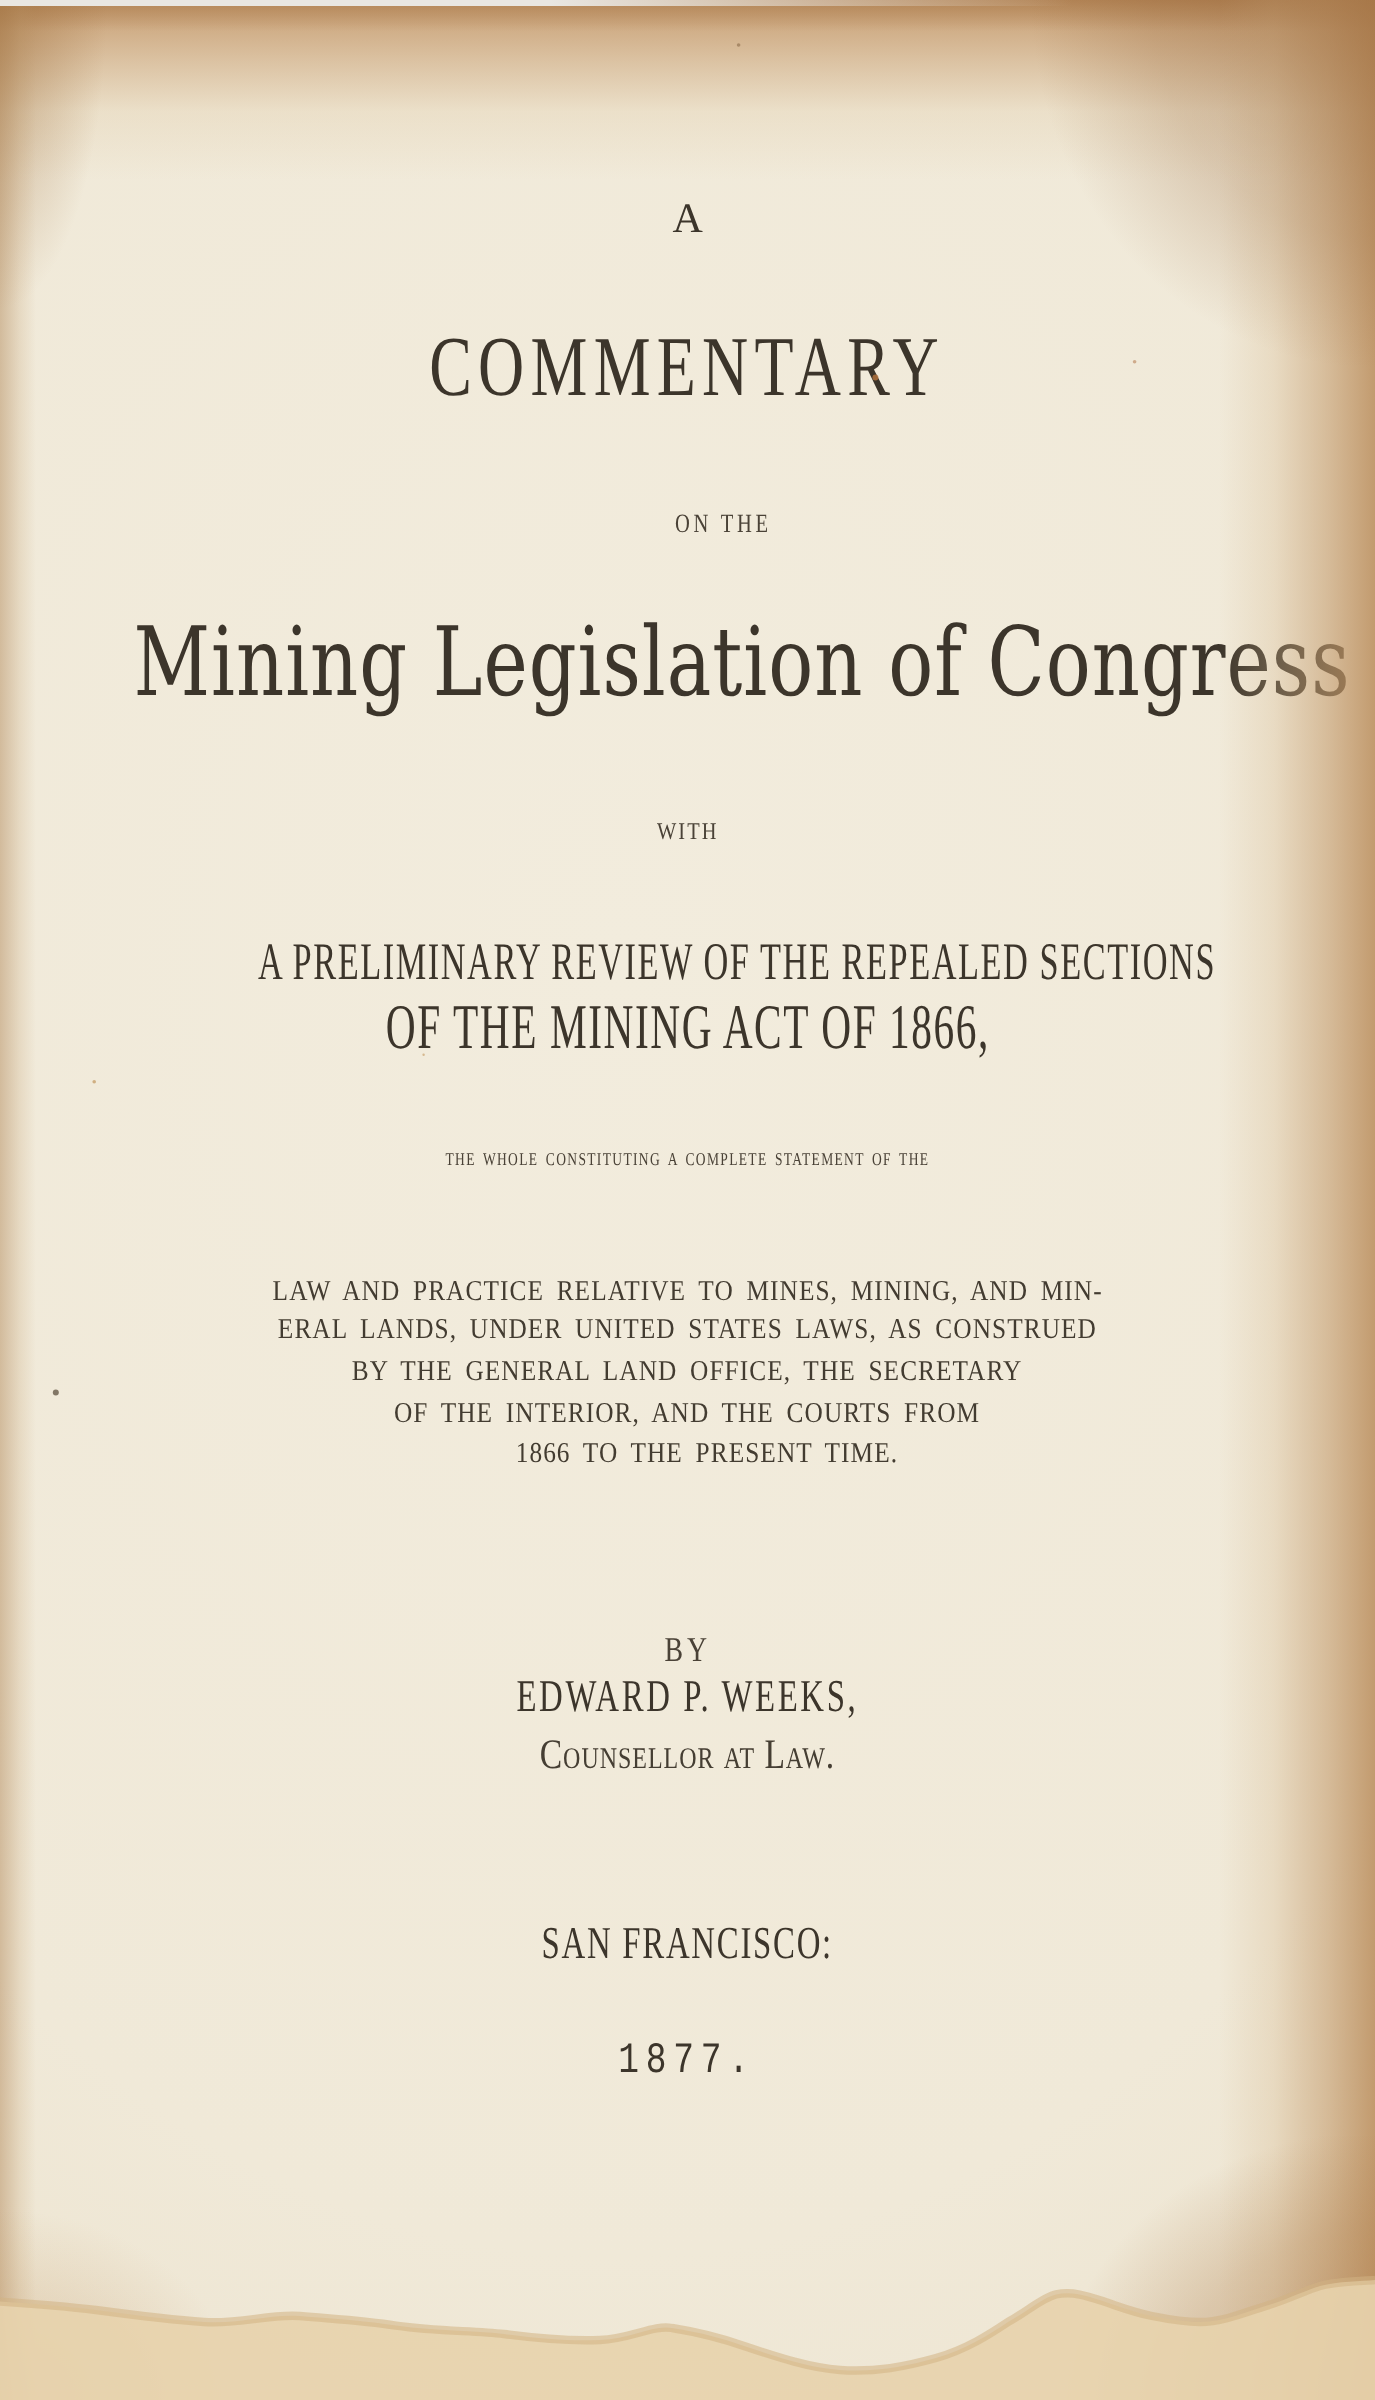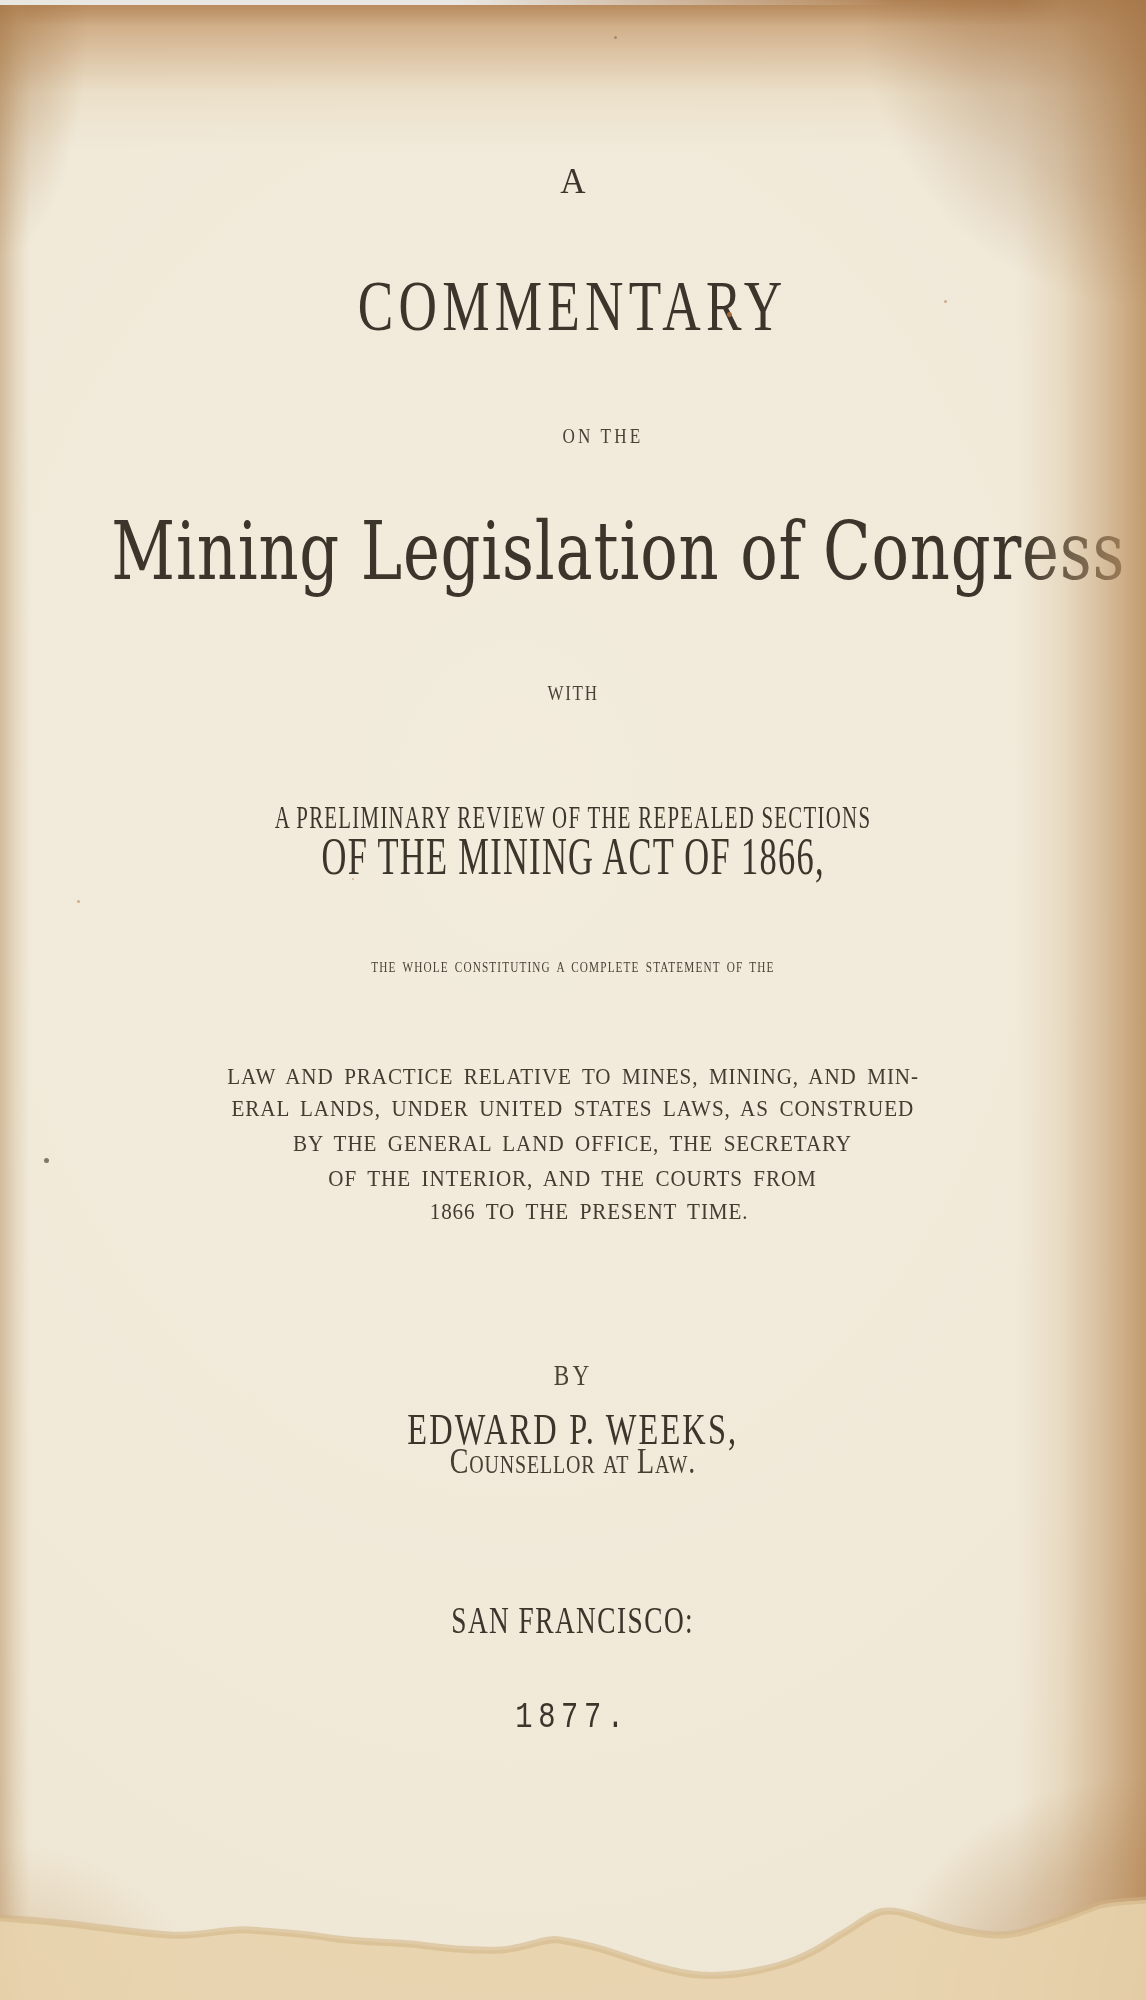--- a/index.html
+++ b/index.html
@@ -23,33 +23,33 @@
 
   .half-title   { top: 164px;  font-size: 35px; }
   .heading      { top: 271px;  font-size: 71px; }
   .heading .tx  { letter-spacing: 7px; transform: scaleX(0.75); }
   .on-the       { top: 425px;  font-size: 22px; color: #4a4237; padding-left: 30px; }
   .on-the .tx   { letter-spacing: 4px; transform: scaleX(0.78); }
   .main-title   { top: 512px;  font-size: 76px; font-family: "DejaVu Serif", serif; }
   .main-title .tx { letter-spacing: 1px; transform: scale(0.82, 1.05); }
   .with-label   { top: 683px;  font-size: 20px; color: #4a4237; }
   .with-label .tx { letter-spacing: 2px; transform: scaleX(0.85); }
-  .subtitle-1   { top: 801px;  font-size: 32px; }
+  .subtitle-1   { top: 780px;  font-size: 44px; text-align: right; }
   .subtitle-2   { top: 830px;  font-size: 53px; }
   .subtitle-1 .tx, .subtitle-2 .tx { letter-spacing: 2px; transform: scaleX(0.65); }
   .statement    { top: 960px;  font-size: 15px; color: #4a4237; }
   .statement .tx { letter-spacing: 1.5px; word-spacing: 3px; transform: scaleX(0.75); }
   .desc-1 { top: 1064px; } .desc-2 { top: 1096px; } .desc-3 { top: 1131px; }
   .desc-4 { top: 1166px; } .desc-5 { top: 1199px; margin-left: 16px; }
   .desc-1, .desc-2, .desc-3, .desc-4, .desc-5 { font-size: 24px; color: #433c31; }
   .desc-1 .tx, .desc-2 .tx, .desc-3 .tx, .desc-4 .tx, .desc-5 .tx
           { letter-spacing: 1px; word-spacing: 5px; transform: scaleX(0.88); }
   .by-label     { top: 1361px; font-size: 29px; color: #4a4237; }
   .by-label .tx { letter-spacing: 4px; transform: scaleX(0.8); }
-  .author       { top: 1395px; font-size: 45px; margin-top: 12px; }
+  .author       { top: 1395px; font-size: 38px; }
   .author .tx   { letter-spacing: 3px; transform: scaleX(0.72); }
   .author-title { top: 1444px; font-size: 35px; font-variant: small-caps; color: #453e33; }
   .author-title .tx { letter-spacing: 1px; transform: scaleX(0.8); }
   .imprint-city { top: 1601px; font-size: 38px; }
   .imprint-city .tx { letter-spacing: 2px; transform: scaleX(0.72); }
   .imprint-pub  { top: 1646px; font-size: 46px; }
   .imprint-pub .tx { letter-spacing: 2px; transform: scaleX(0.70); }
   .imprint-year { top: 1700px; font-size: 36px; font-family: Liberation Mono, monospace; }
   .imprint-year .tx { letter-spacing: 7px; transform: scaleX(0.8); }
 

